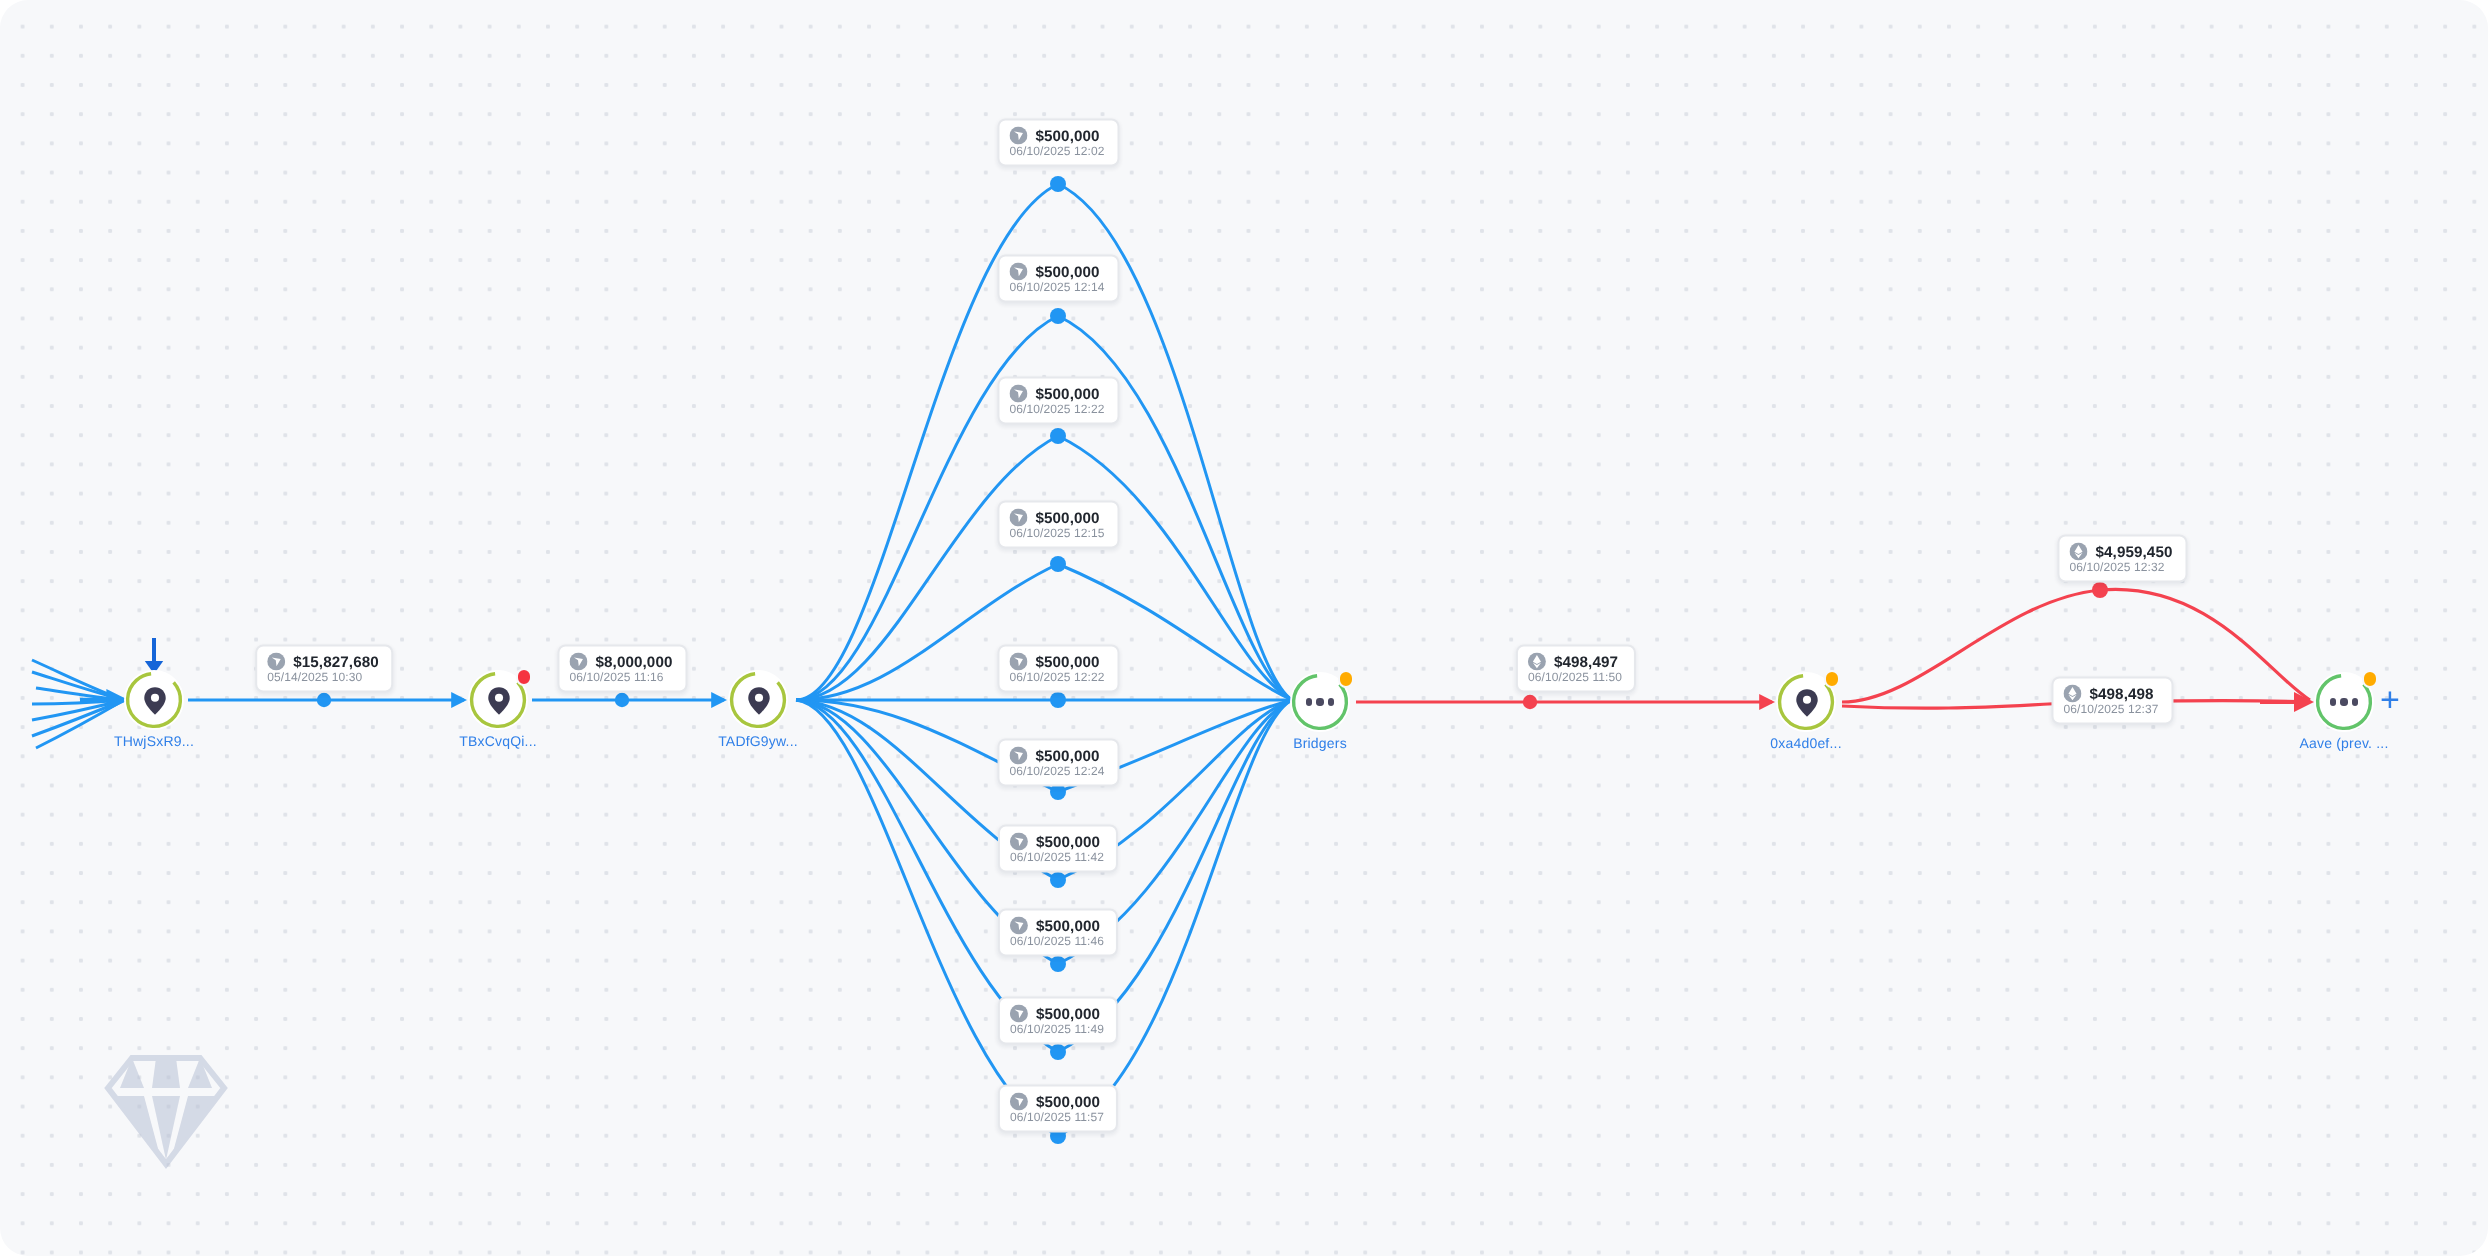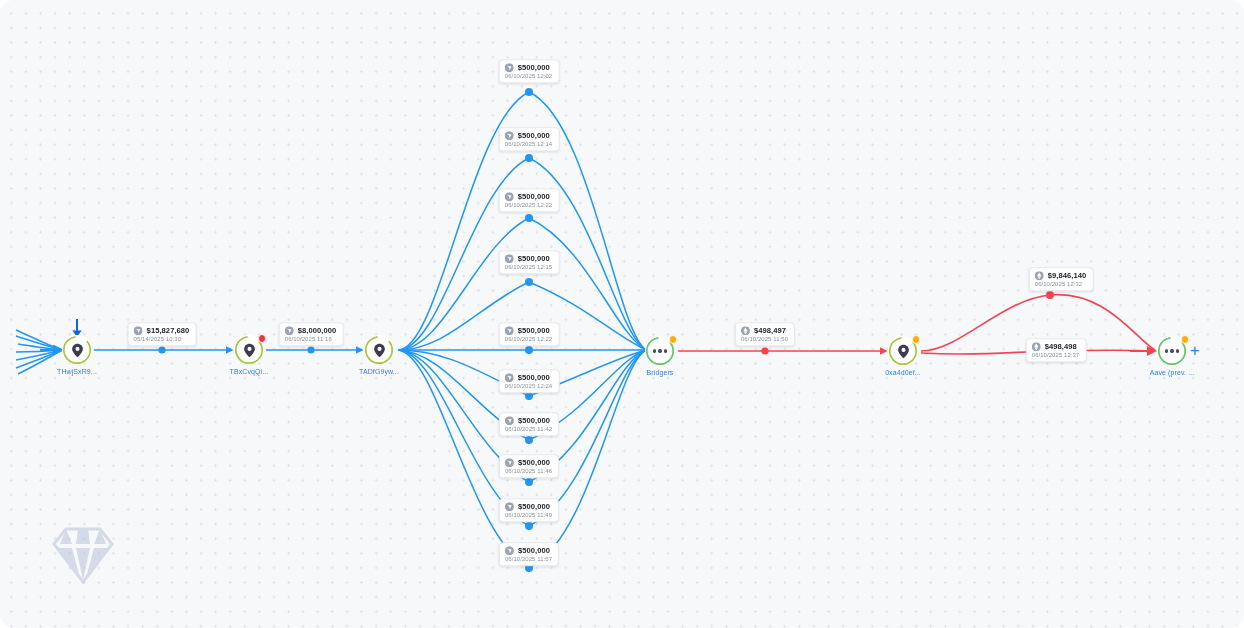--- a/index.html
+++ b/index.html
@@ -428,38 +428,38 @@
     <div class="tx-top">
       <svg class="tx-ico" viewBox="0 0 12 12">
         <circle cx="6" cy="6" r="6" fill="#9aa3b0"></circle>
         <path d="M3,3.3 L9,4.3 L6.2,9.2 Z M3,3.3 L6.2,9.2 L5.7,5.2 Z" fill="#ffffff"></path>
       </svg>
       <span class="tx-amt">$500,000</span>
     </div>
     <div class="tx-date">06/10/2025 11:57</div>
   </div>
 
-  <div class="tx" style="left:765px; top:334px;">
+  <div class="tx" style="left:788px; top:334px;">
     <div class="tx-top">
       <svg class="tx-ico" viewBox="0 0 12 12">
         <circle cx="6" cy="6" r="6" fill="#9aa3b0"></circle>
         <path d="M6,1.6 L8.7,6.1 L6,7.7 L3.3,6.1 Z M6,8.4 L8.7,6.8 L6,10.5 L3.3,6.8 Z" fill="#ffffff"></path>
       </svg>
       <span class="tx-amt">$498,497</span>
     </div>
     <div class="tx-date">06/10/2025 11:50</div>
   </div>
 
   <div class="tx" style="left:1061px; top:279px;">
     <div class="tx-top">
       <svg class="tx-ico" viewBox="0 0 12 12">
         <circle cx="6" cy="6" r="6" fill="#9aa3b0"></circle>
         <path d="M6,1.6 L8.7,6.1 L6,7.7 L3.3,6.1 Z M6,8.4 L8.7,6.8 L6,10.5 L3.3,6.8 Z" fill="#ffffff"></path>
       </svg>
-      <span class="tx-amt">$9,846,140</span>
+      <span class="tx-amt">$4,959,450</span>
     </div>
     <div class="tx-date">06/10/2025 12:32</div>
   </div>
 
   <div class="tx" style="left:1056px; top:350px;">
     <div class="tx-top">
       <svg class="tx-ico" viewBox="0 0 12 12">
         <circle cx="6" cy="6" r="6" fill="#9aa3b0"></circle>
         <path d="M6,1.6 L8.7,6.1 L6,7.7 L3.3,6.1 Z M6,8.4 L8.7,6.8 L6,10.5 L3.3,6.8 Z" fill="#ffffff"></path>
       </svg>

